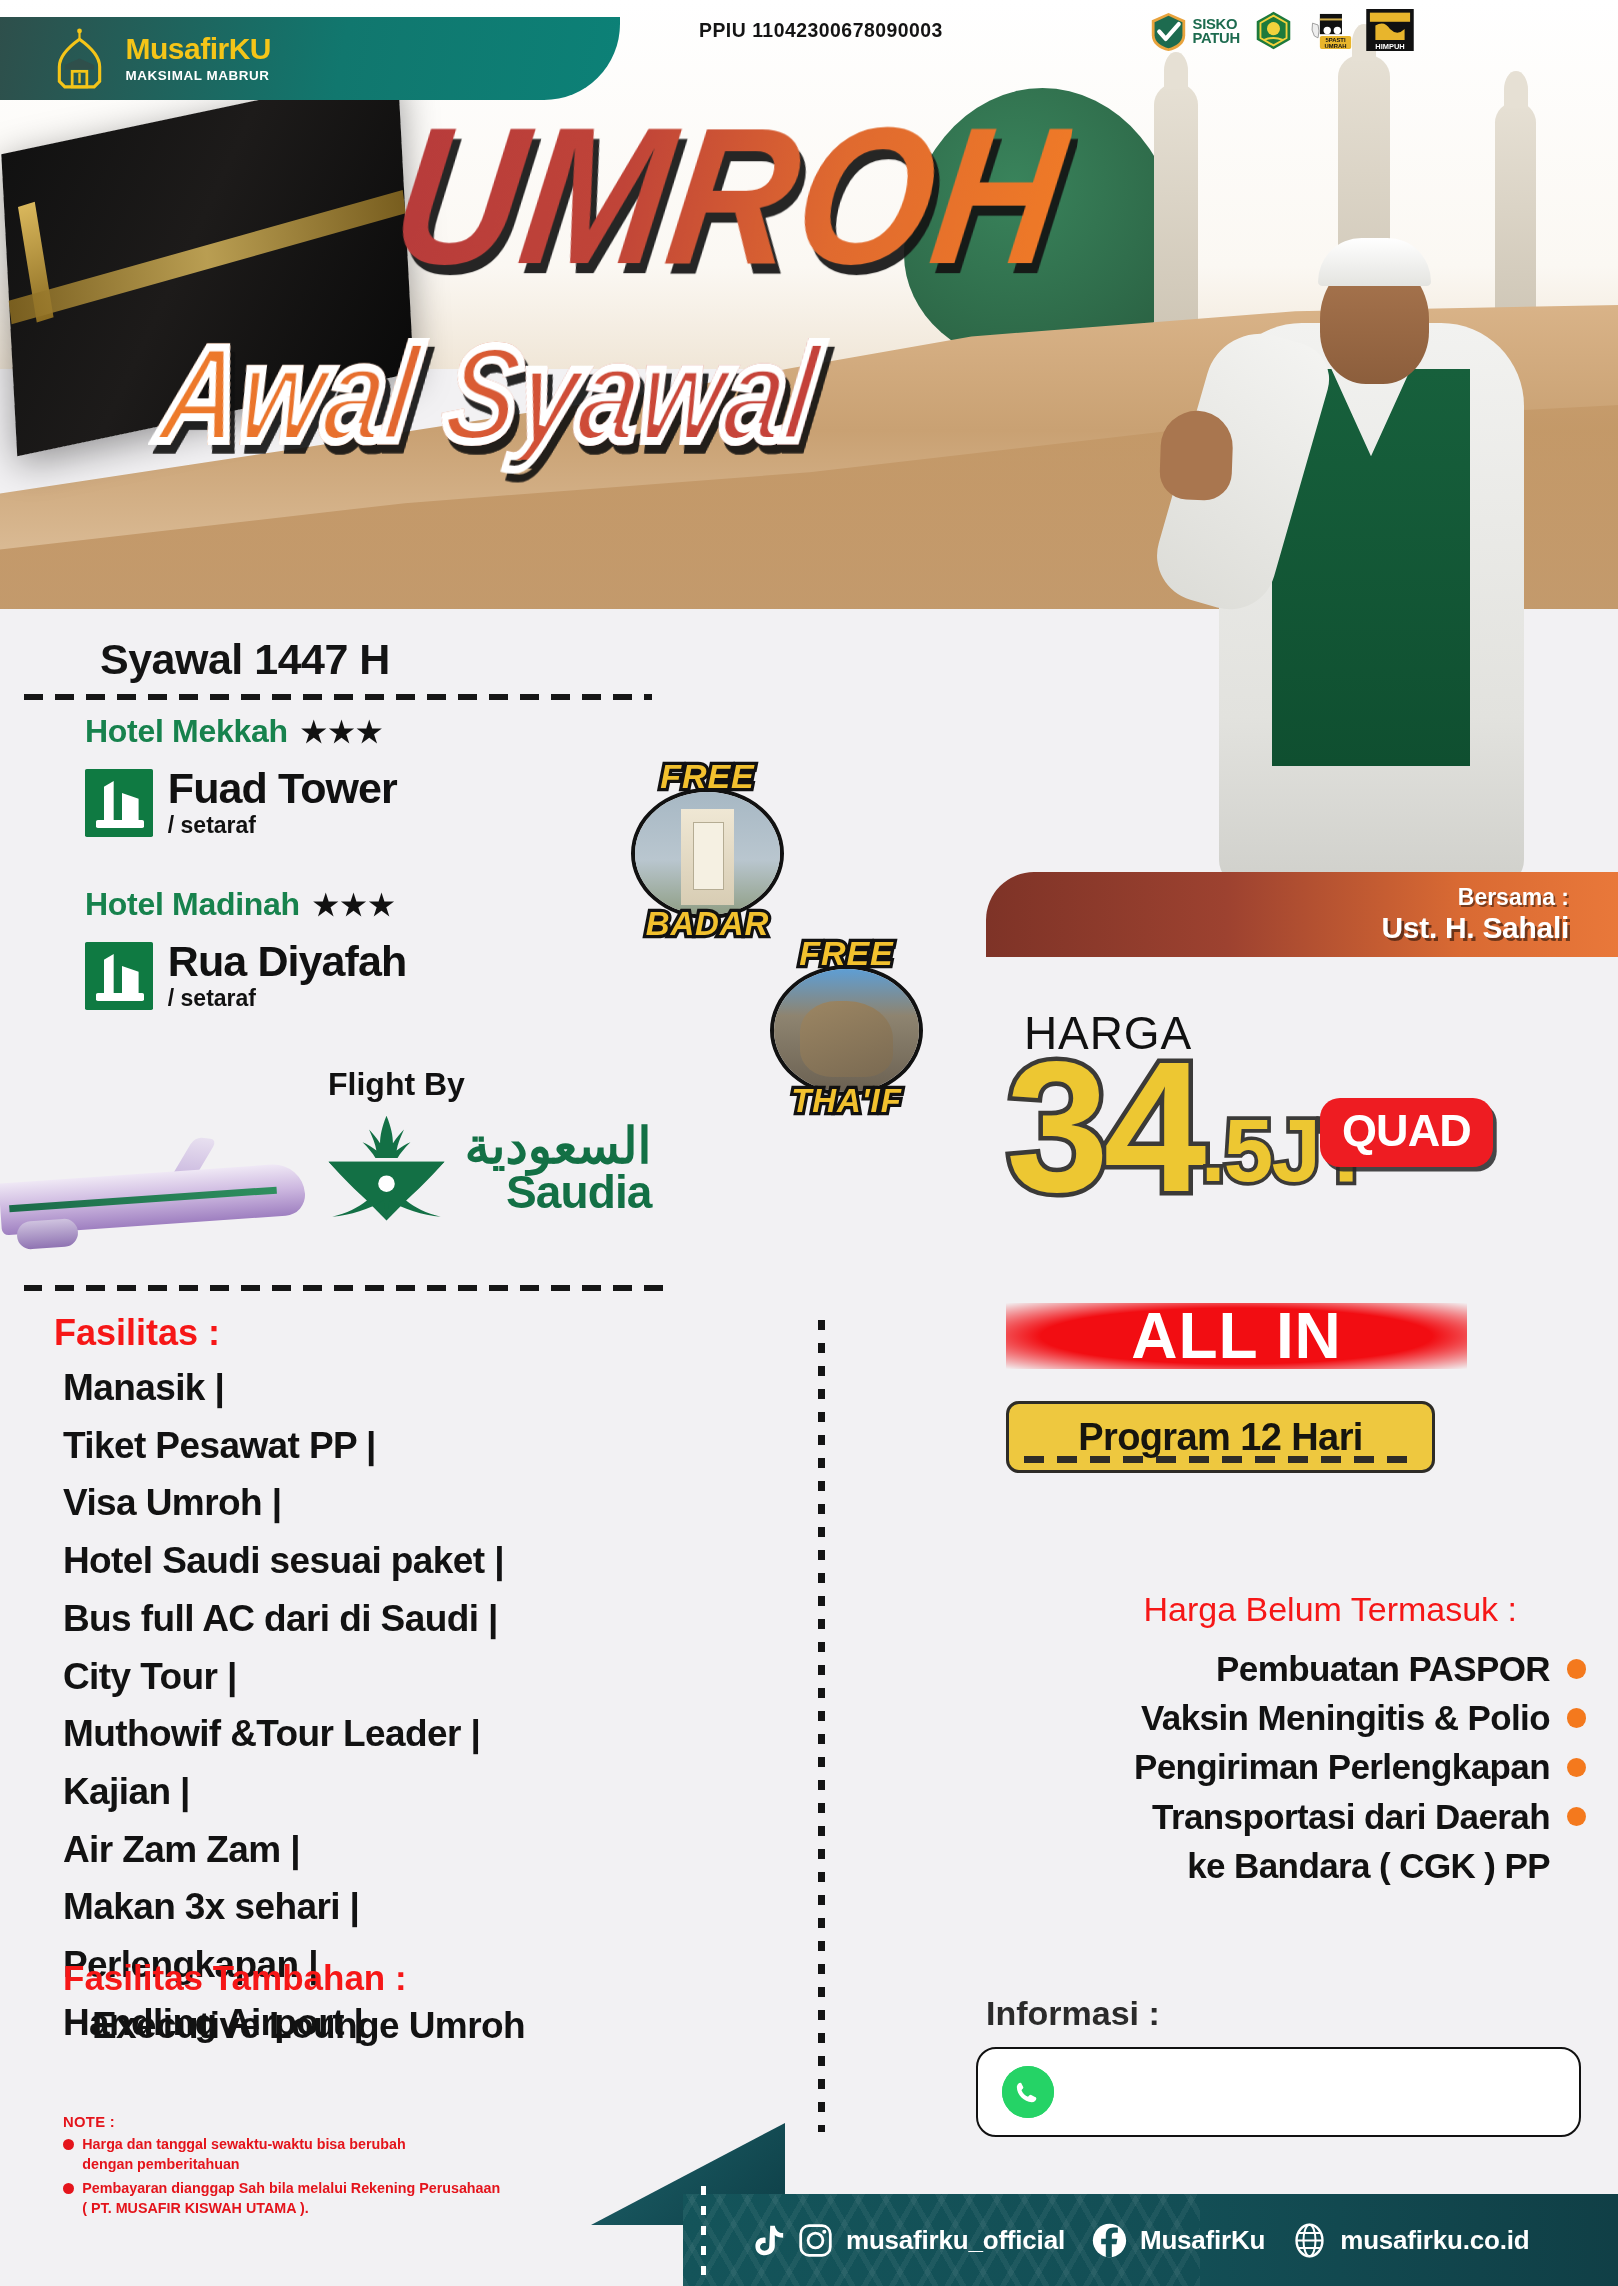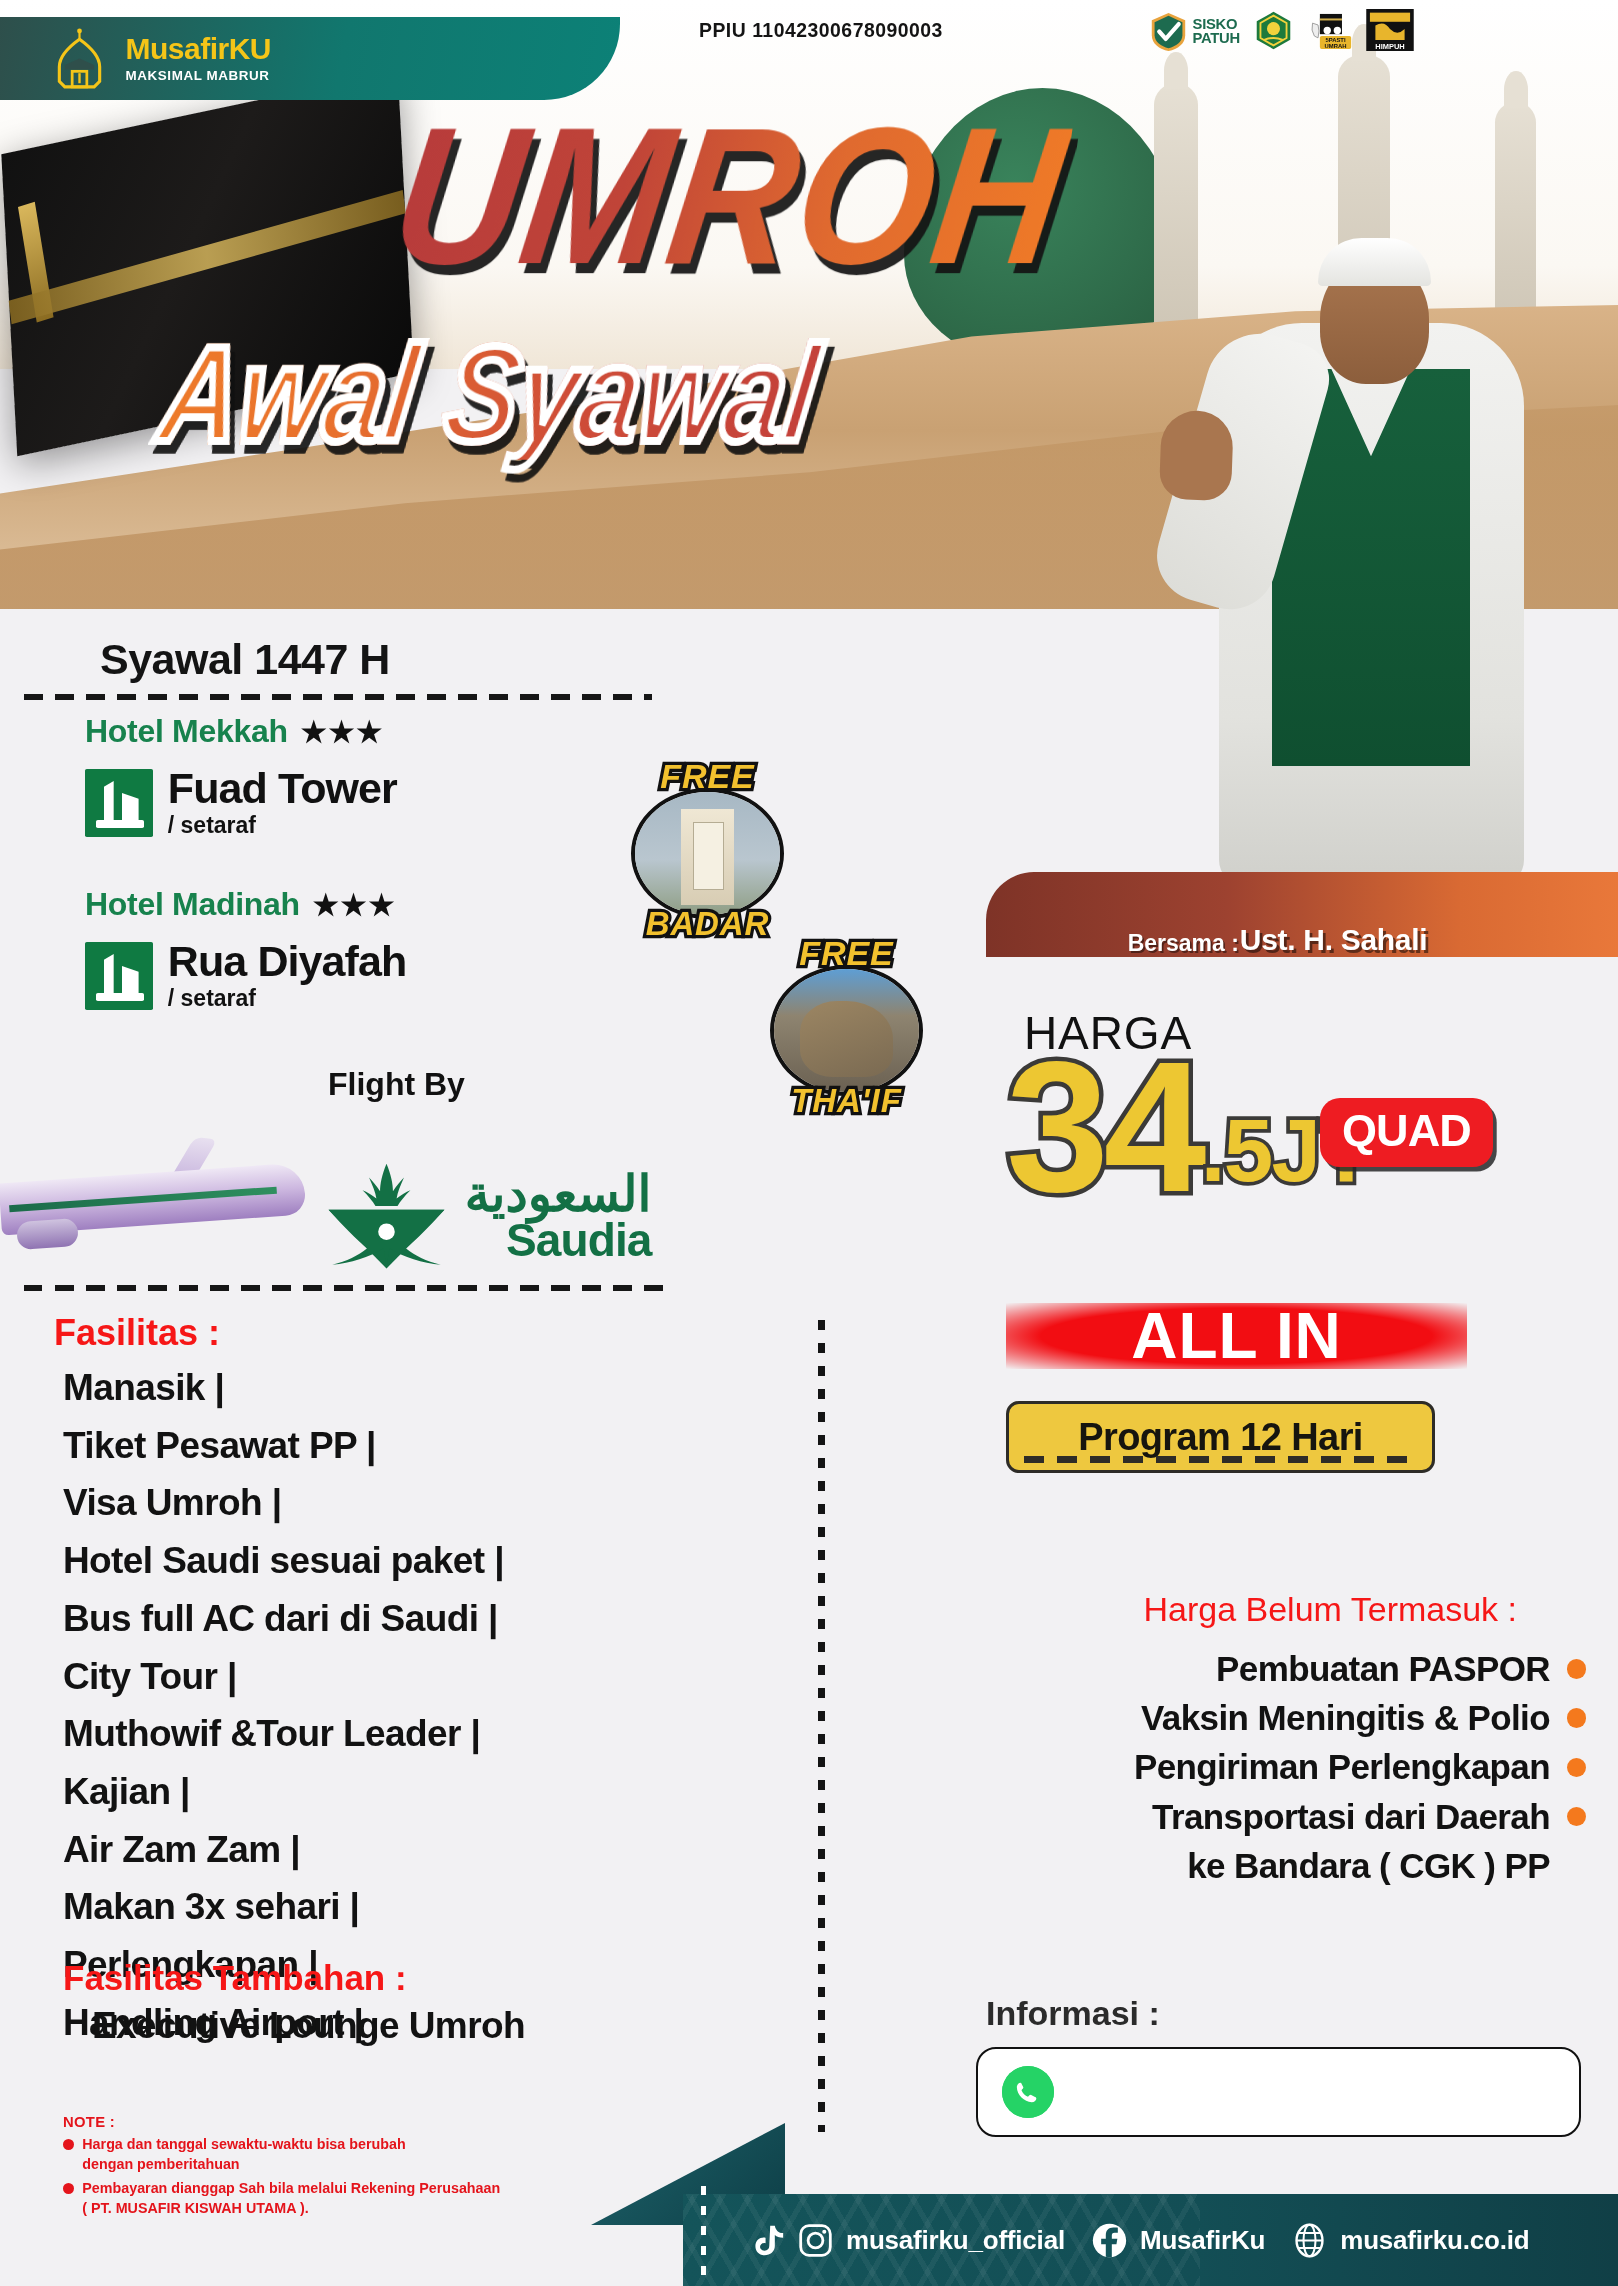--- a/index.html
+++ b/index.html
@@ -194,21 +194,21 @@
     background:linear-gradient(180deg,#efe8f5 0%,#cdb8e0 48%,#9e7fc0 100%);
     border-radius:0 42px 28px 9.2px; transform:rotate(-4deg);
   }
   .plane-stripe { position:absolute; left:9.2px; top:65px; width:268px; height:6.5px; background:linear-gradient(90deg,#1b6b4a,#2f8f5f); transform:rotate(-4deg); }
   .plane-wing {
     position:absolute; left:175px; top:7.4px; width:24px; height:65px;
     background:linear-gradient(180deg,#e8e0f0,#b79fd4); transform:skewX(-26deg) rotate(6deg); border-radius:7.4px 7.4px 0 0;
   }
   .plane-engine { position:absolute; left:16.6px; top:89px; width:61px; height:28px; background:linear-gradient(180deg,#cfc3df,#8f73b2); border-radius:14.8px; transform:rotate(-4deg); }
 
-  .saudia-logo { position:absolute; left:323px; top:1112px; z-index:22; display:flex; align-items:center; gap:14.8px;margin-top:48px; }
+  .saudia-logo { position:absolute; left:323px; top:1112px; z-index:22; display:flex; align-items:center; gap:14.8px; }
   .saudia-mark { width:127px; height:114px; position:relative; flex:none; }
   .saudia-word { display:flex; flex-direction:column; align-items:flex-end; line-height:.95; }
   .saudia-ar { font-size:50px; font-weight:bold; color:#137045; letter-spacing:0.9px; }
   .saudia-en { font-size:46px; font-weight:bold; color:#137045; letter-spacing:-0.9px; }
 
   
   .dash-rule2 {
     position:absolute; left:24px; top:1285px; width:646px; height:5.5px; z-index:22;
     background:repeating-linear-gradient(90deg,#161616 0 18.5px,transparent 18.5px 31px);
   }
@@ -229,21 +229,21 @@
   .note-title { font-size:14.8px; font-weight:bold; letter-spacing:0.3px; }
   .note-item { display:flex; gap:8.3px; margin-top:3.7px; }
   .note-dot { width:11px; height:11px; border-radius:50%; background:#e4141b; flex:none; margin-top:5.5px; }
   .note-text { font-size:14.3px; font-weight:bold; line-height:1.42; }
 
   
   .bersama-banner {
     position:absolute; left:986px; top:872px; width:633px; height:85px; z-index:26;
     background:linear-gradient(90deg,#7e3327 0%,#9d4230 38%,#d96a33 75%,#e9783a 100%);
     border-top-left-radius:48px;
-    display:flex; flex-direction:row; align-items:flex-end; justify-content:center;
+    display:flex; flex-direction:column; align-items:flex-end; justify-content:center;
     padding-right:50px; gap:0.9px;
   }
   .bersama-lbl { color:#fff; font-size:23px; font-weight:bold; text-shadow:1.8px 1.8px 0 rgba(0,0,0,.45); }
   .bersama-name { color:#fff; font-size:30px; font-weight:bold; text-shadow:2.8px 2.8px 0 rgba(0,0,0,.5); letter-spacing:-0.3px; }
 
   .harga-lbl { position:absolute; left:1024px; top:1006px; font-size:46px; font-weight:normal; color:#111; letter-spacing:0.9px; z-index:26; }
   .price-row { position:absolute; left:1006px; top:1052px; z-index:26; display:flex; align-items:flex-end; }
   .price-big {
     font-size:185px; font-weight:bold; line-height:.82; color:#edc732;
     -webkit-text-stroke:9.2px #3b3a38; paint-order:stroke fill; letter-spacing:-5.5px;

